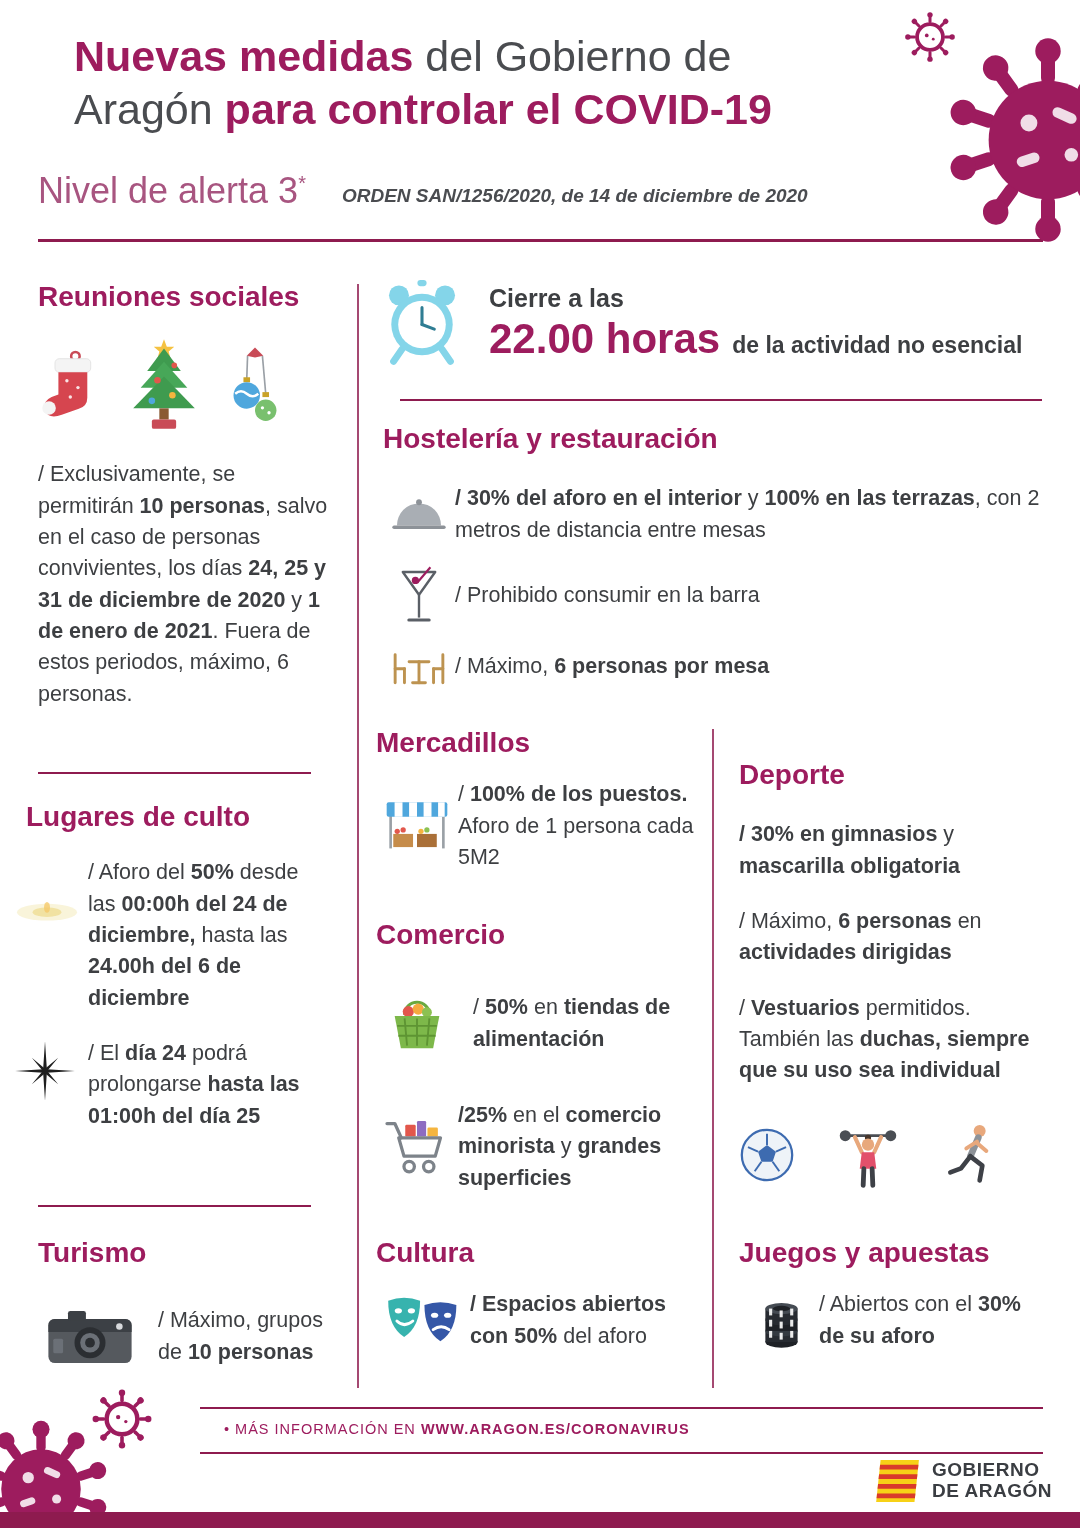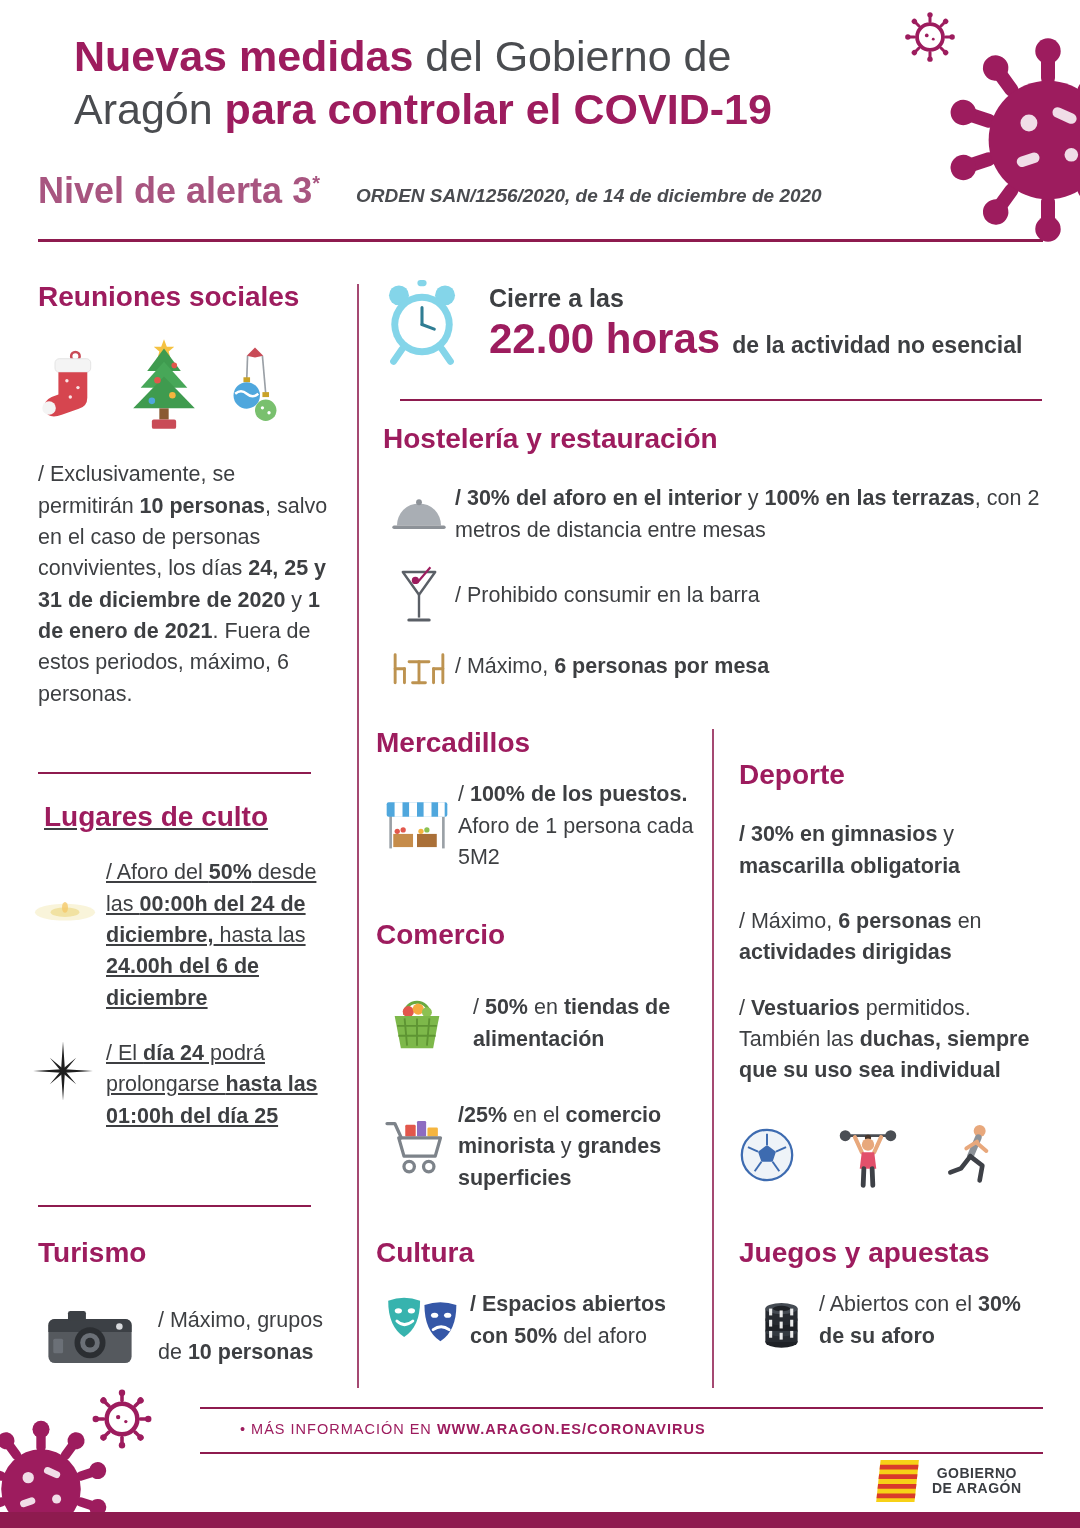--- a/index.html
+++ b/index.html
@@ -11,37 +11,37 @@
   html,body{margin:0;padding:0;background:#ffffff;}
   body{font-family:"Liberation Sans","DejaVu Sans",sans-serif;color:var(--ink);}
   .page{position:relative;width:1080px;height:1528px;background:#fff;overflow:hidden;}
   .b{font-weight:700;}
   .abs{position:absolute;}
 
   
   .hdr-title{left:38px;top:30px;font-size:43px;line-height:1.24;font-weight:400;color:#4a4c50;width:880px;margin-left:36px;}
   .hdr-title .acc{color:var(--accent);font-weight:800;}
   .hdr-sub{left:38px;top:170px;display:flex;align-items:flex-end;}
-  .alert-level{font-size:36px;color:var(--accent-soft);font-weight:700;}
+  .alert-level{font-size:36px;color:var(--accent-soft);font-weight:400;}
   .alert-level sup{font-size:20px;}
   .order-ref{font-size:19px;font-style:italic;font-weight:700;color:#4a4c50;margin-left:36px;margin-bottom:5px;}
   .hdr-rule{left:38px;top:239px;width:1005px;height:3px;background:var(--rule);}
 
   .rule{background:var(--rule);height:2px;}
   .vdiv{width:2px;background:rgba(142,27,79,.8);}
 
   h2{font-size:28px;font-weight:800;color:var(--accent);margin:0;line-height:1.15;}
   .txt{font-size:21.5px;line-height:1.46;color:var(--ink);}
 
   
   .reuniones{left:38px;top:281px;width:296px;}
   .xmas-row{display:flex;align-items:flex-end;gap:16px;margin-top:20px;height:100px;}
   .reuniones .txt{margin-top:26px;}
   .rule-l1{left:38px;top:772px;width:273px;}
-  .culto{left:44px;top:801px;width:300px;text-decoration:underline;}
+  .culto{left:26px;top:801px;width:300px;}
   .culto-item{position:relative;padding-left:62px;margin-top:24px;}
   .ic-candle{position:absolute;left:-12px;top:36px;width:66px;height:36px;}
   .ic-star{position:absolute;left:-12px;top:2px;width:62px;height:62px;}
   .rule-l2{left:38px;top:1205px;width:273px;}
   .turismo{left:38px;top:1237px;width:310px;}
   .irow{display:flex;align-items:center;margin-top:20px;}
   .icol{flex:none;display:flex;justify-content:center;align-items:center;}
 
   
   .closing{left:383px;top:280px;width:660px;display:flex;align-items:flex-start;}
@@ -80,25 +80,25 @@
   .ic-runner{width:60px;height:72px;}
   .juegos{left:739px;top:1237px;width:306px;}
   .ic-chips{width:62px;height:58px;}
 
   .vdiv1{left:357px;top:284px;height:1104px;}
   .vdiv2{left:712px;top:729px;height:659px;}
 
   
   .rule-f1{left:200px;top:1407px;width:843px;}
   .rule-f2{left:200px;top:1452px;width:843px;}
-  .finfo{left:240px;top:1421px;font-size:14.5px;letter-spacing:1px;color:var(--accent);}
+  .finfo{left:224px;top:1421px;font-size:14.5px;letter-spacing:1px;color:var(--accent);}
   .finfo .lnk{font-weight:800;color:var(--accent);text-decoration:none;}
   .logo{left:876px;top:1458px;display:flex;align-items:center;}
   .ic-flag{width:46px;height:46px;flex:none;}
-  .logo-text{margin-left:10px;font-size:14px;font-weight:800;line-height:1.1;color:#3a3d42;letter-spacing:.5px;text-align:center;}
+  .logo-text{margin-left:10px;font-size:19px;font-weight:800;line-height:1.1;color:#3a3d42;letter-spacing:.5px;}
   .bottombar{left:0;top:1512px;width:1080px;height:16px;background:var(--rule);z-index:5;}
 
   
   .virus{color:var(--accent);}
   .v-tr-small{left:903px;top:10px;width:54px;height:54px;}
   .v-tr-big{left:942px;top:34px;width:212px;height:212px;}
   .v-bl-small{left:90px;top:1387px;width:64px;height:64px;}
   .v-bl-big{left:-30px;top:1418px;width:142px;height:142px;}
   svg{display:block;}
   .iconwrap svg{width:100%;height:100%;}

